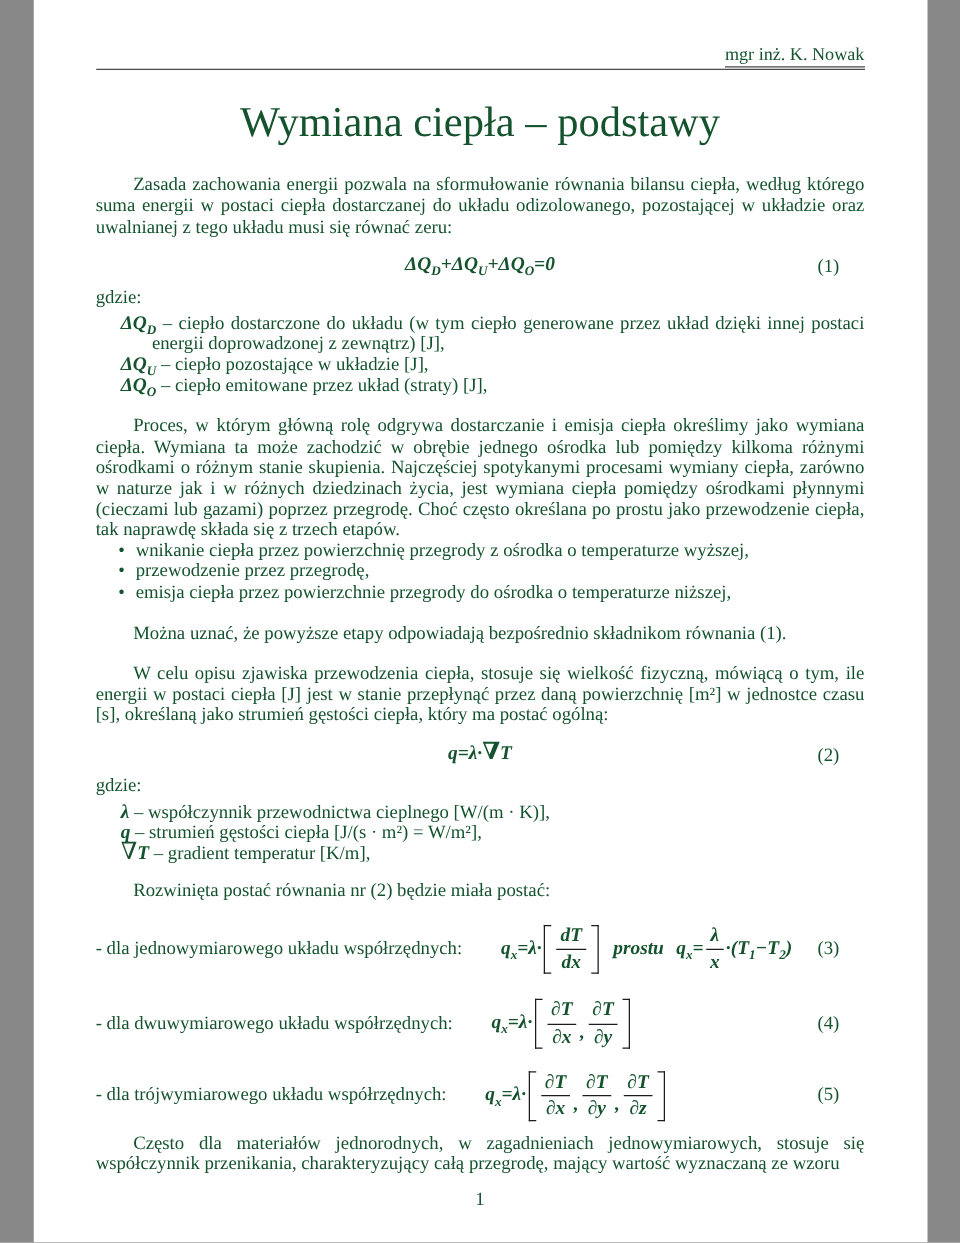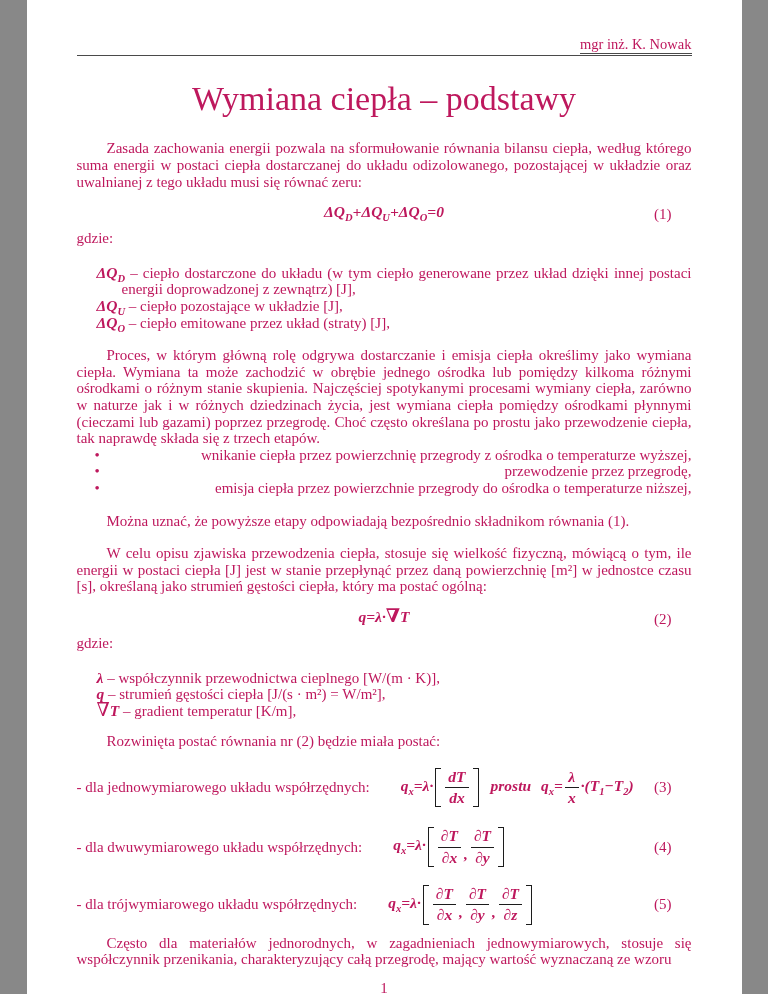--- a/index.html
+++ b/index.html
@@ -6,39 +6,39 @@
   .page {
     position:relative;
     width:715px; height:994px;
     margin:0 auto;
     background:#ffffff;
     box-sizing:border-box;
     padding:0 50px;
     overflow:hidden;
     font-family:"Liberation Serif","DejaVu Serif",serif;
     font-size:15px; line-height:16.6px;
-    color:#be185d;
+    color:#14532d;
   }
   .header { padding-top:36px; text-align:right; border-bottom:1.5px solid #4a4a4a; padding-bottom:2px; font-size:14.5px; }
   .header .author { border-bottom:1.5px solid #4a4a4a; padding-bottom:1px; }
   .title { margin-top:24px; text-align:center; font-size:34px; line-height:1.12; font-weight:normal; }
   p { margin:0; text-align:justify; }
   .ind { text-indent:30px; }
   .mt { margin-top:16px; }
   .mt-s { margin-top:6px; }
   .eqrow { position:relative; text-align:center; margin-top:14px; min-height:20px; }
   .eqnum { position:absolute; right:20px; top:50%; transform:translateY(-50%); font-style:normal; font-weight:normal; }
   .math { font-style:italic; font-weight:bold; font-size:15.5px; }
   .math sub { font-size:10.5px; line-height:0; }
-  .deflist { margin-top:18px; }
+  .deflist { margin-top:4px; }
   .defitem { padding-left:45px; text-indent:-25px; text-align:justify; }
   .defitem2 { padding-left:20px; }
   .bullet { display:flex; }
   .bullet .bm { flex:none; width:14px; margin-left:18px; }
-  .bullet .bt { flex:1; text-align:right; }
+  .bullet .bt { flex:1; text-align:left; }
   .nabla { font-style:normal; font-weight:bold; font-size:19px; line-height:0; }
   .nabla-def { font-style:normal; font-size:19px; line-height:0; }
   .fr { display:inline-block; vertical-align:middle; text-align:center; line-height:1.18; padding:0 2px; }
   .fr .n { display:block; border-bottom:1.4px solid #1c1c1c; padding:0 3px 1px; }
   .fr .d { display:block; padding:1px 3px 0; }
   .fen { display:inline-flex; align-items:center; vertical-align:middle; margin:0 2px; }
   .brl, .brr { align-self:stretch; width:5px; flex:none; }
   .brl { border-left:1.6px solid #1c1c1c; border-top:1.6px solid #1c1c1c; border-bottom:1.6px solid #1c1c1c; margin-right:2px; }
   .brr { border-right:1.6px solid #1c1c1c; border-top:1.6px solid #1c1c1c; border-bottom:1.6px solid #1c1c1c; margin-left:2px; }
   .fcomma { align-self:flex-end; margin:0 1px 4px; }

